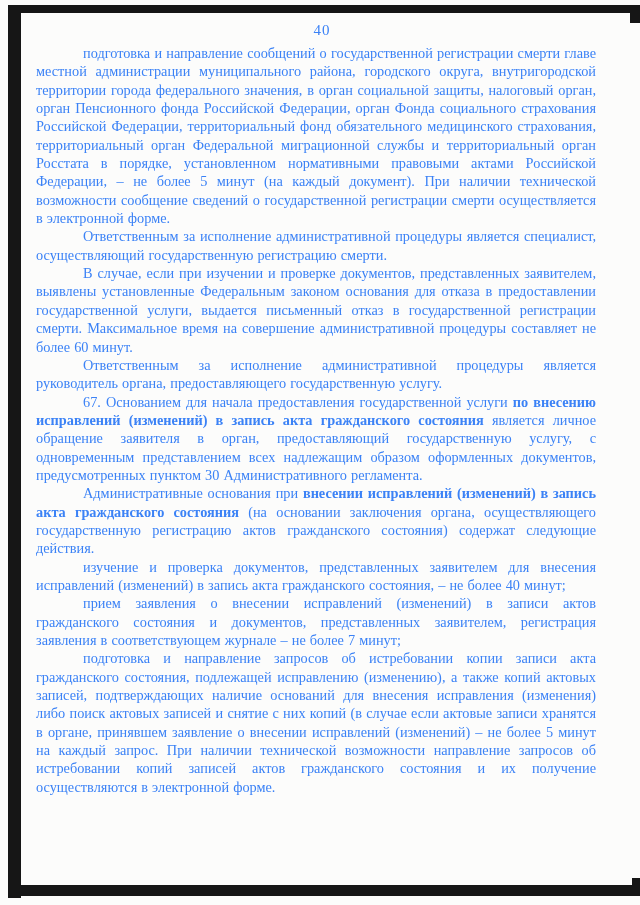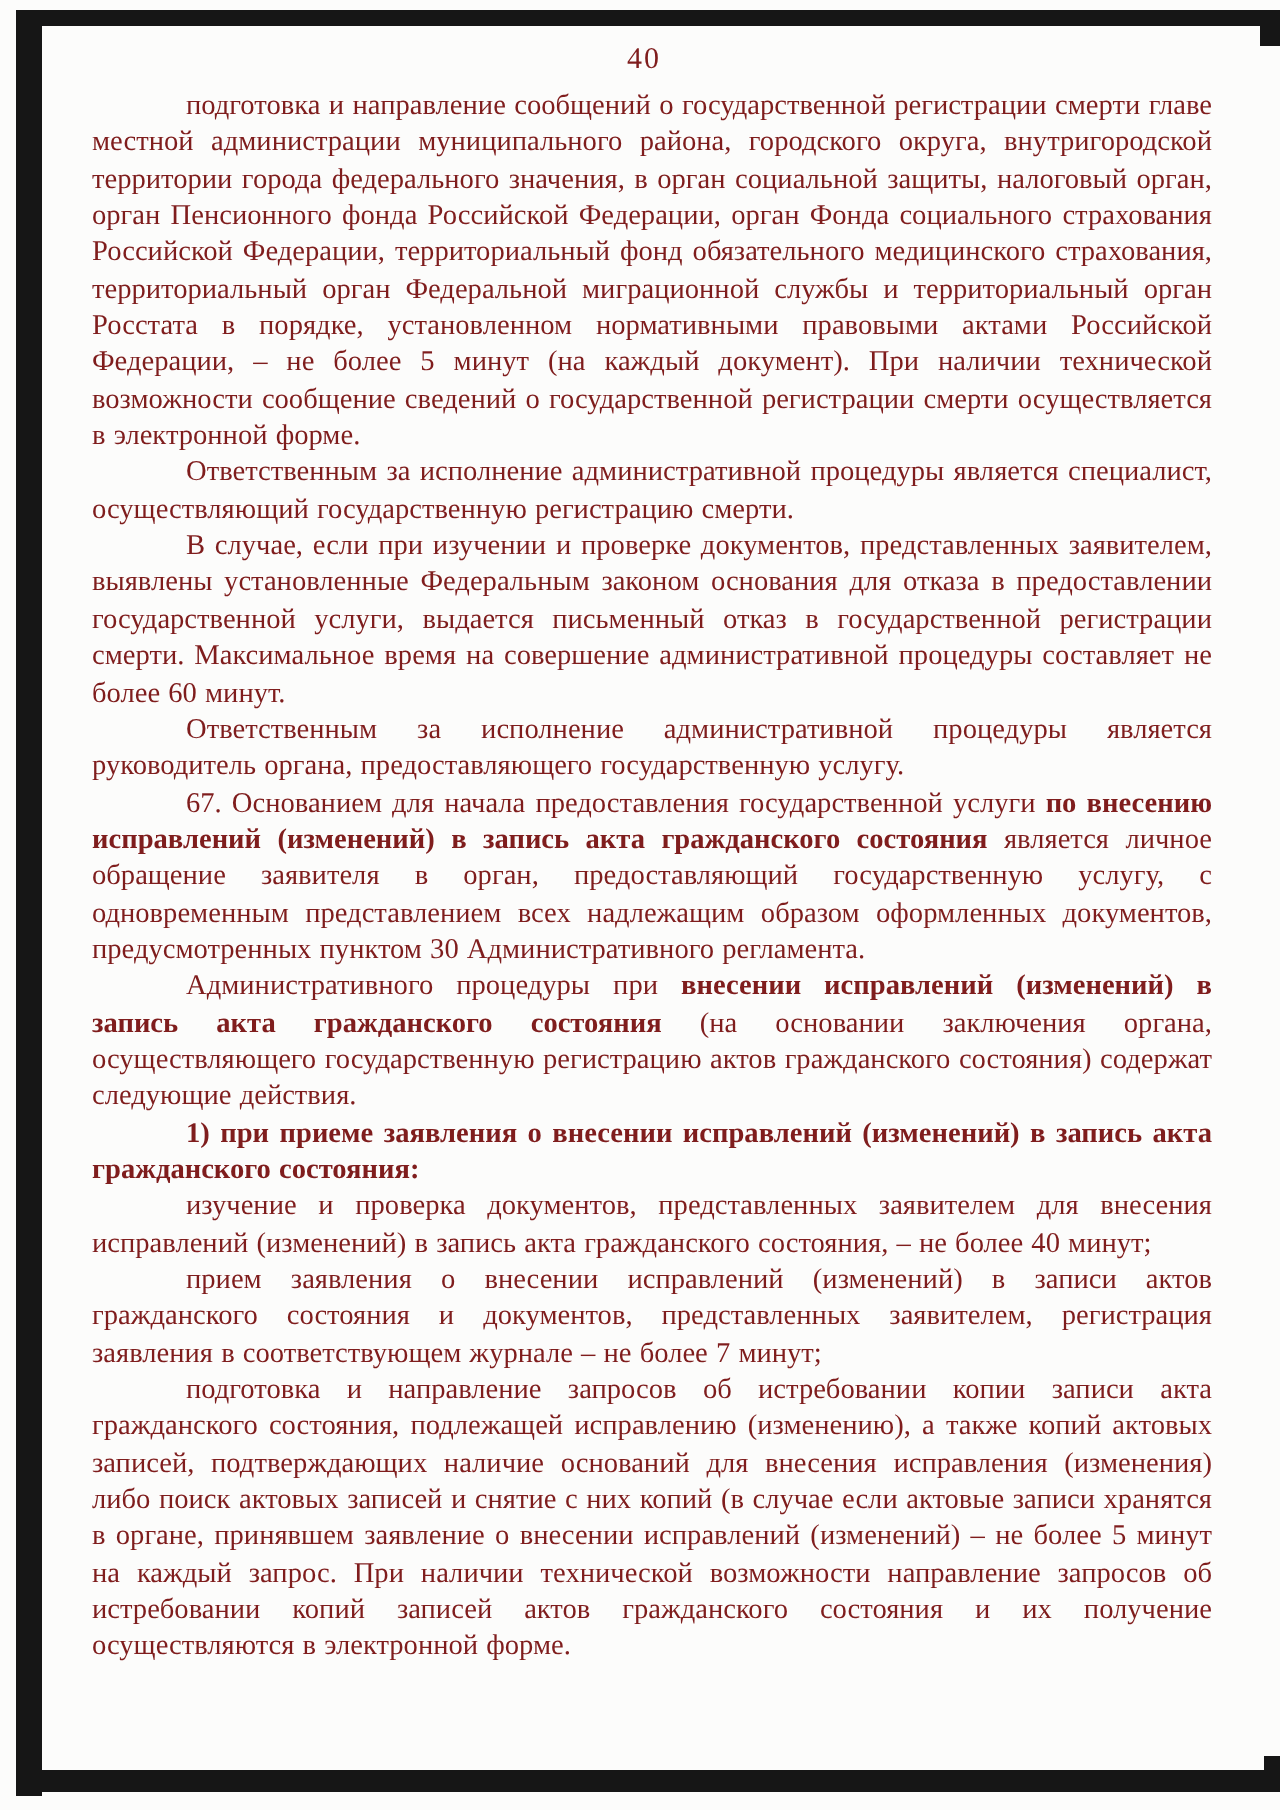--- a/index.html
+++ b/index.html
@@ -7,21 +7,21 @@
     padding: 0;
     background: #ffffff;
   }
   .page {
     position: relative;
     width: 640px;
     height: 905px;
     background: #fcfcfb;
     overflow: hidden;
     font-family: "Liberation Serif", serif;
-    color: #7f1d1d;
+    color: #3b82f6;
   }
   
   .bar {
     position: absolute;
     background: #161616;
   }
   .bar-top    { left: 8px;  top: 5px;    width: 632px; height: 8px; }
   .bar-left   { left: 8px;  top: 5px;    width: 13px;  height: 893px; }
   .bar-bottom { left: 8px;  top: 885px;  width: 628px; height: 11px; }
   .bar-right-hook-top    { left: 630px; top: 5px;   width: 10px; height: 18px; }
@@ -31,21 +31,21 @@
     position: absolute;
     left: 42px;
     top: 22px;
     width: 560px;
     text-align: center;
     font-size: 15px;
     letter-spacing: 1px;
   }
   .content {
     position: absolute;
-    left: 46px;
+    left: 36px;
     top: 44px;
     width: 560px;
   }
   .para {
     margin: 0;
     font-size: 14.3px;
     line-height: 18.35px;
     text-align: justify;
     text-indent: 47px;
     word-spacing: 0.5px;
@@ -65,19 +65,18 @@
   <div class="bar bar-right-hook-bottom"></div>
 
   <div class="page-number">40</div>
 
   <div class="content">
       <p class="para"><span>подготовка и направление сообщений о государственной регистрации смерти главе местной администрации муниципального района, городского округа, внутригородской территории города федерального значения, в орган социальной защиты, налоговый орган, орган Пенсионного фонда Российской Федерации, орган Фонда социального страхования Российской Федерации, территориальный фонд обязательного медицинского страхования, территориальный орган Федеральной миграционной службы и территориальный орган Росстата в порядке, установленном нормативными правовыми актами Российской Федерации, – не более 5 минут (на каждый документ). При наличии технической возможности сообщение сведений о государственной регистрации смерти осуществляется в электронной форме.</span></p>
       <p class="para"><span>Ответственным за исполнение административной процедуры является специалист, осуществляющий государственную регистрацию смерти.</span></p>
       <p class="para"><span>В случае, если при изучении и проверке документов, представленных заявителем, выявлены установленные Федеральным законом основания для отказа в предоставлении государственной услуги, выдается письменный отказ в государственной регистрации смерти. Максимальное время на совершение административной процедуры составляет не более 60 минут.</span></p>
       <p class="para"><span>Ответственным за исполнение административной процедуры является руководитель органа, предоставляющего государственную услугу.</span></p>
       <p class="para"><span>67. Основанием для начала предоставления государственной услуги </span><span class="bold">по внесению исправлений (изменений) в запись акта гражданского состояния</span><span> является личное обращение заявителя в орган, предоставляющий государственную услугу, с одновременным представлением всех надлежащим образом оформленных документов, предусмотренных пунктом 30 Административного регламента.</span></p>
-      <p class="para"><span>Административного процедуры при </span><span class="bold">внесении исправлений (изменений) в запись акта гражданского состояния</span><span> (на основании заключения органа, осуществляющего государственную регистрацию актов гражданского состояния) содержат следующие действия.</span></p>
-      <p class="para"><span class="bold">1) при приеме заявления о внесении исправлений (изменений) в запись акта гражданского состояния:</span></p>
+      <p class="para"><span>Административные основания при </span><span class="bold">внесении исправлений (изменений) в запись акта гражданского состояния</span><span> (на основании заключения органа, осуществляющего государственную регистрацию актов гражданского состояния) содержат следующие действия.</span></p>
       <p class="para"><span>изучение и проверка документов, представленных заявителем для внесения исправлений (изменений) в запись акта гражданского состояния, – не более 40 минут;</span></p>
       <p class="para"><span>прием заявления о внесении исправлений (изменений) в записи актов гражданского состояния и документов, представленных заявителем, регистрация заявления в соответствующем журнале – не более 7 минут;</span></p>
       <p class="para"><span>подготовка и направление запросов об истребовании копии записи акта гражданского состояния, подлежащей исправлению (изменению), а также копий актовых записей, подтверждающих наличие оснований для внесения исправления (изменения) либо поиск актовых записей и снятие с них копий (в случае если актовые записи хранятся в органе, принявшем заявление о внесении исправлений (изменений) – не более 5 минут на каждый запрос. При наличии технической возможности направление запросов об истребовании копий записей актов гражданского состояния и их получение осуществляются в электронной форме.</span></p>
     </div>
 </div>
 
 </body></html>

